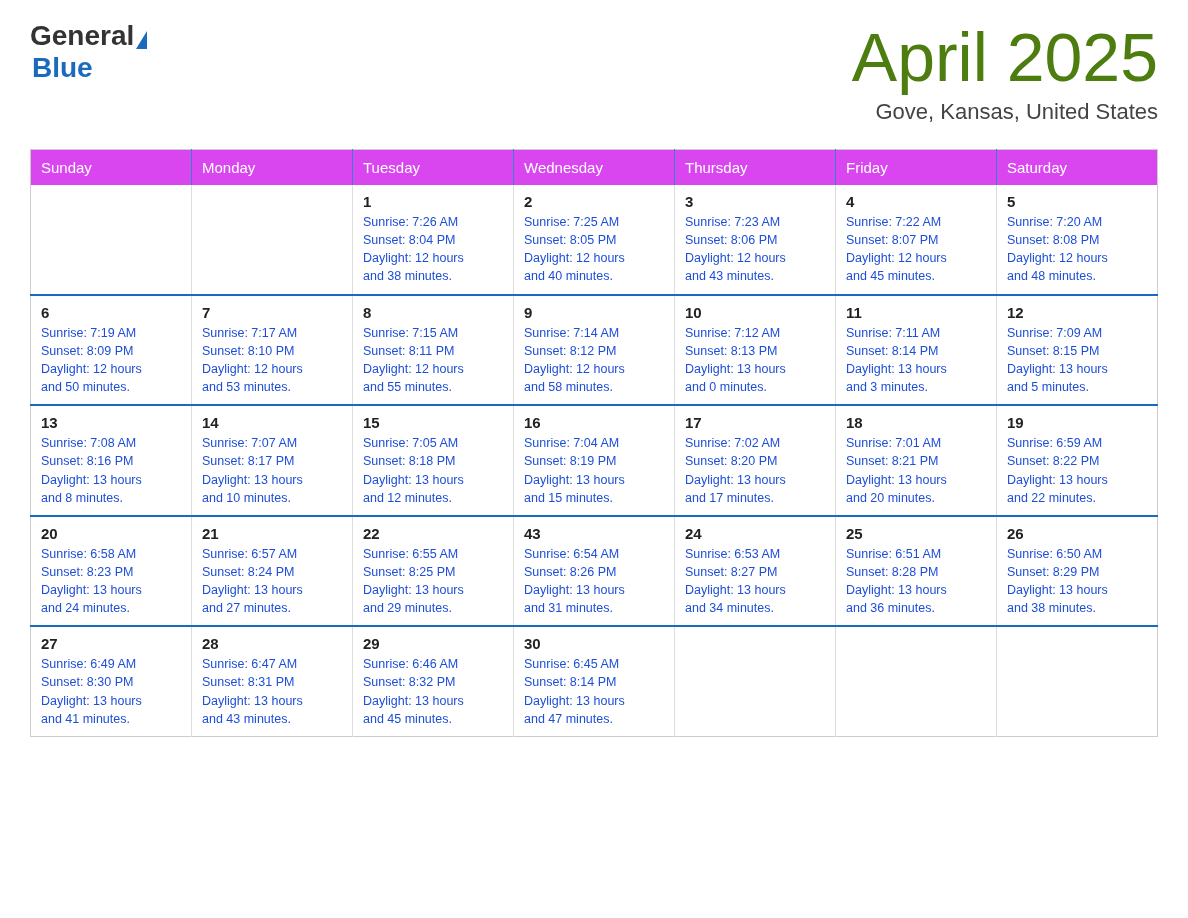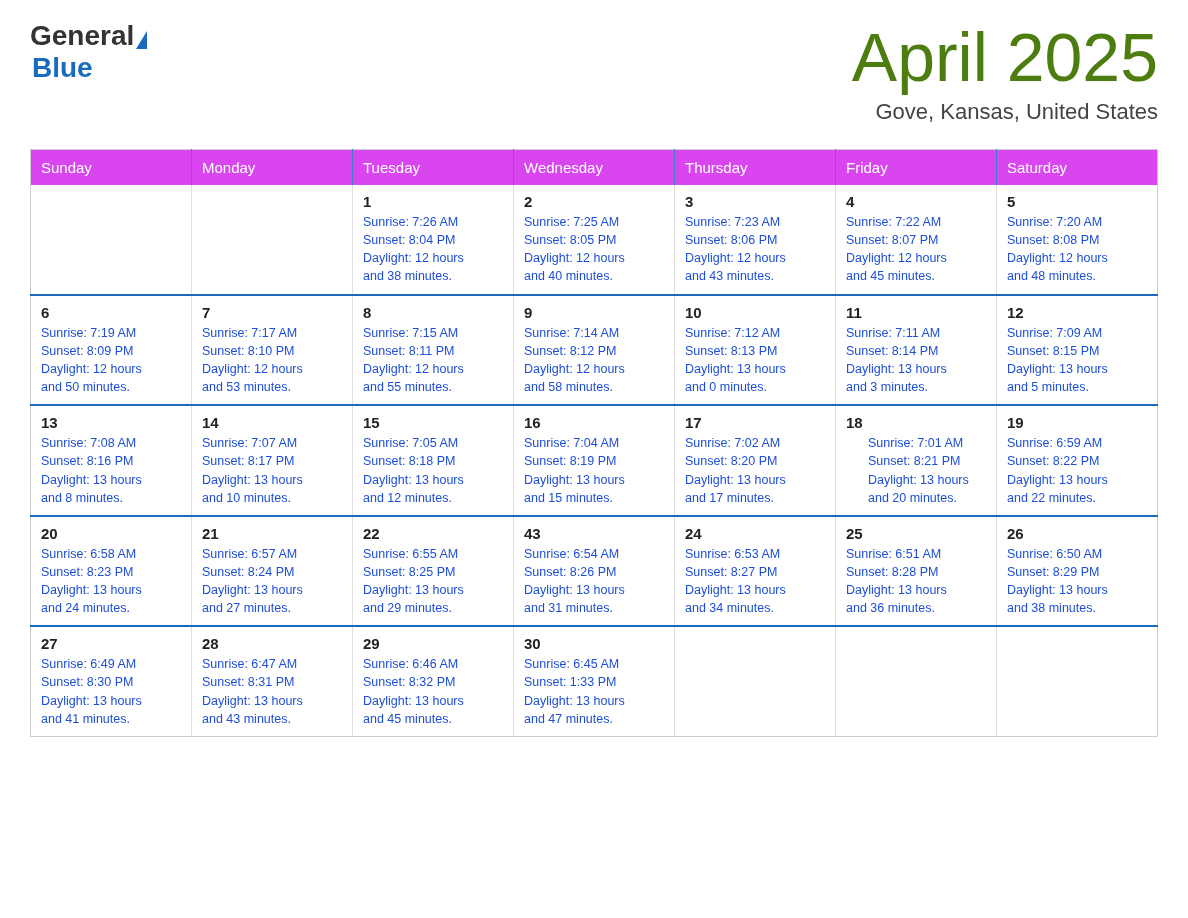--- a/index.html
+++ b/index.html
@@ -255,21 +255,21 @@
         </td>
         <td>
           <div class="day-number">17</div>
           <div class="day-info" style="white-space: pre-line;">Sunrise: 7:02 AM
 Sunset: 8:20 PM
 Daylight: 13 hours
 and 17 minutes.</div>
         </td>
         <td>
           <div class="day-number">18</div>
-          <div class="day-info" style="white-space: pre-line; margin-left: 22px;">Sunrise: 7:01 AM
+          <div class="day-info" style="white-space: pre-line;">Sunrise: 7:01 AM
 Sunset: 8:21 PM
 Daylight: 13 hours
 and 20 minutes.</div>
         </td>
         <td>
           <div class="day-number">19</div>
           <div class="day-info" style="white-space: pre-line;">Sunrise: 6:59 AM
 Sunset: 8:22 PM
 Daylight: 13 hours
 and 22 minutes.</div>
@@ -344,21 +344,21 @@
         <td>
           <div class="day-number">29</div>
           <div class="day-info" style="white-space: pre-line;">Sunrise: 6:46 AM
 Sunset: 8:32 PM
 Daylight: 13 hours
 and 45 minutes.</div>
         </td>
         <td>
           <div class="day-number">30</div>
           <div class="day-info" style="white-space: pre-line;">Sunrise: 6:45 AM
-Sunset: 1:33 PM
+Sunset: 8:14 PM
 Daylight: 13 hours
 and 47 minutes.</div>
         </td>
         <td class="empty-cell"></td>
         <td class="empty-cell"></td>
         <td class="empty-cell"></td>
       </tr>
     </tbody>
 </table>
 

